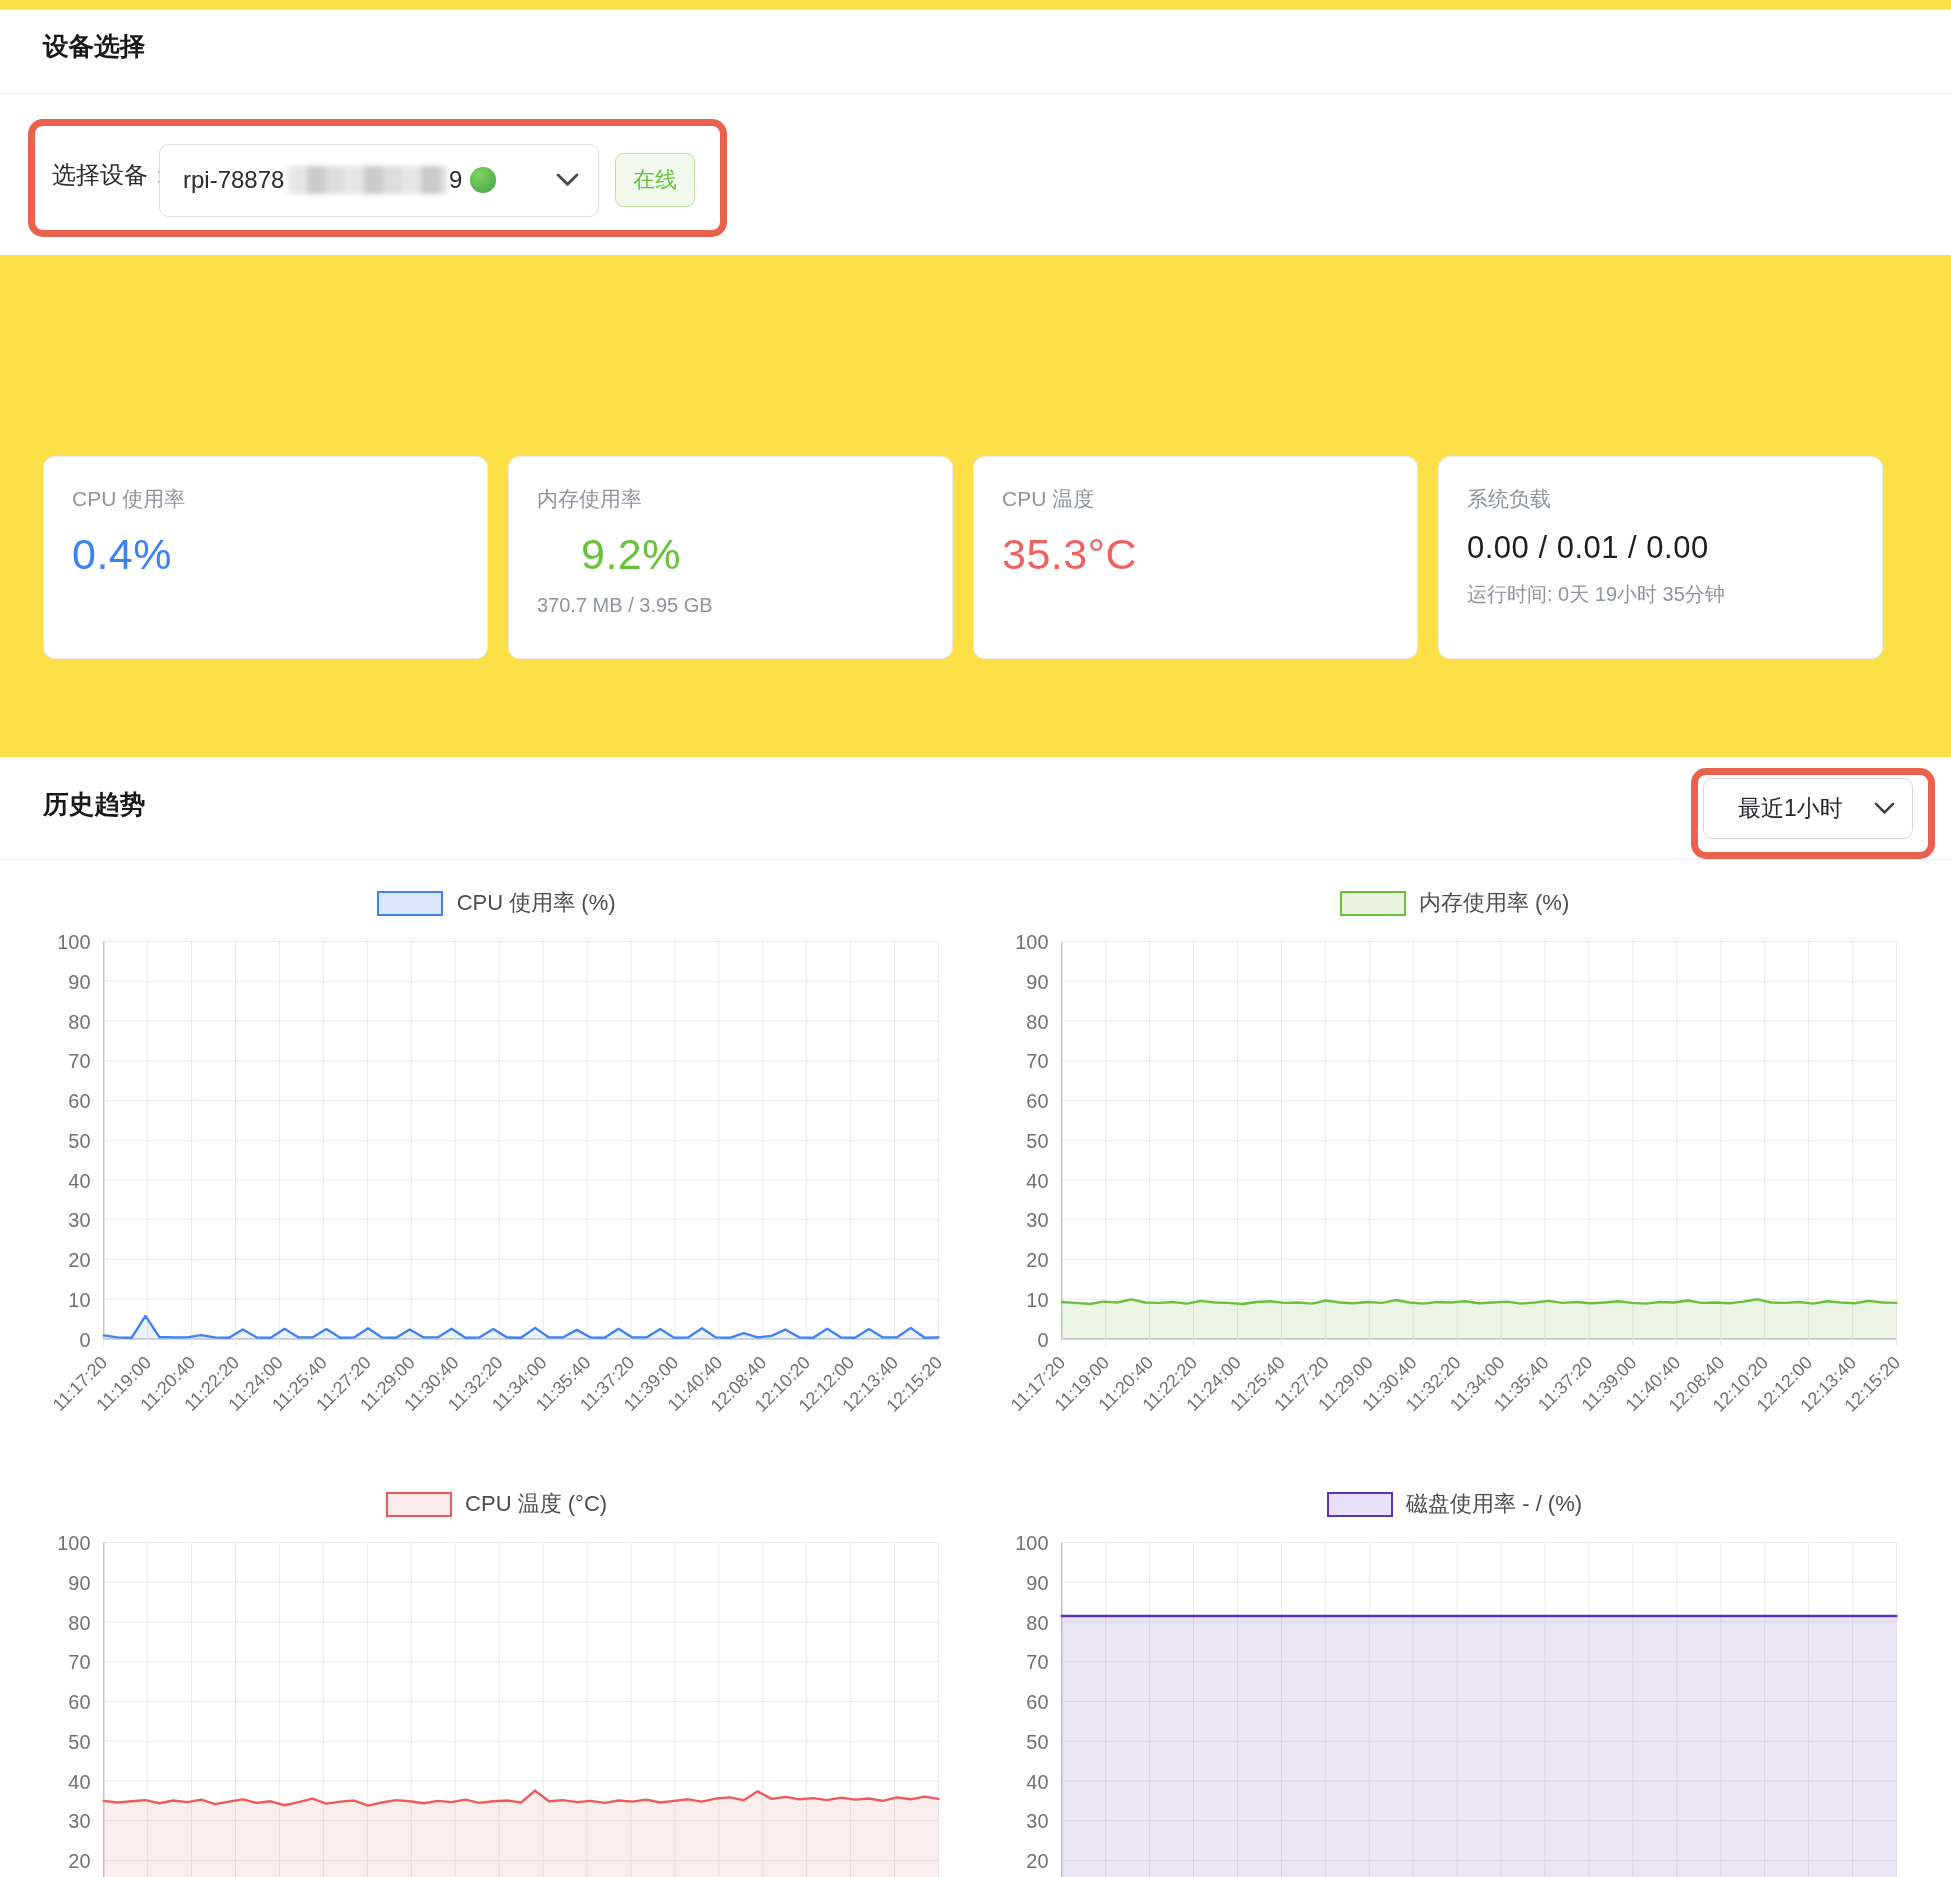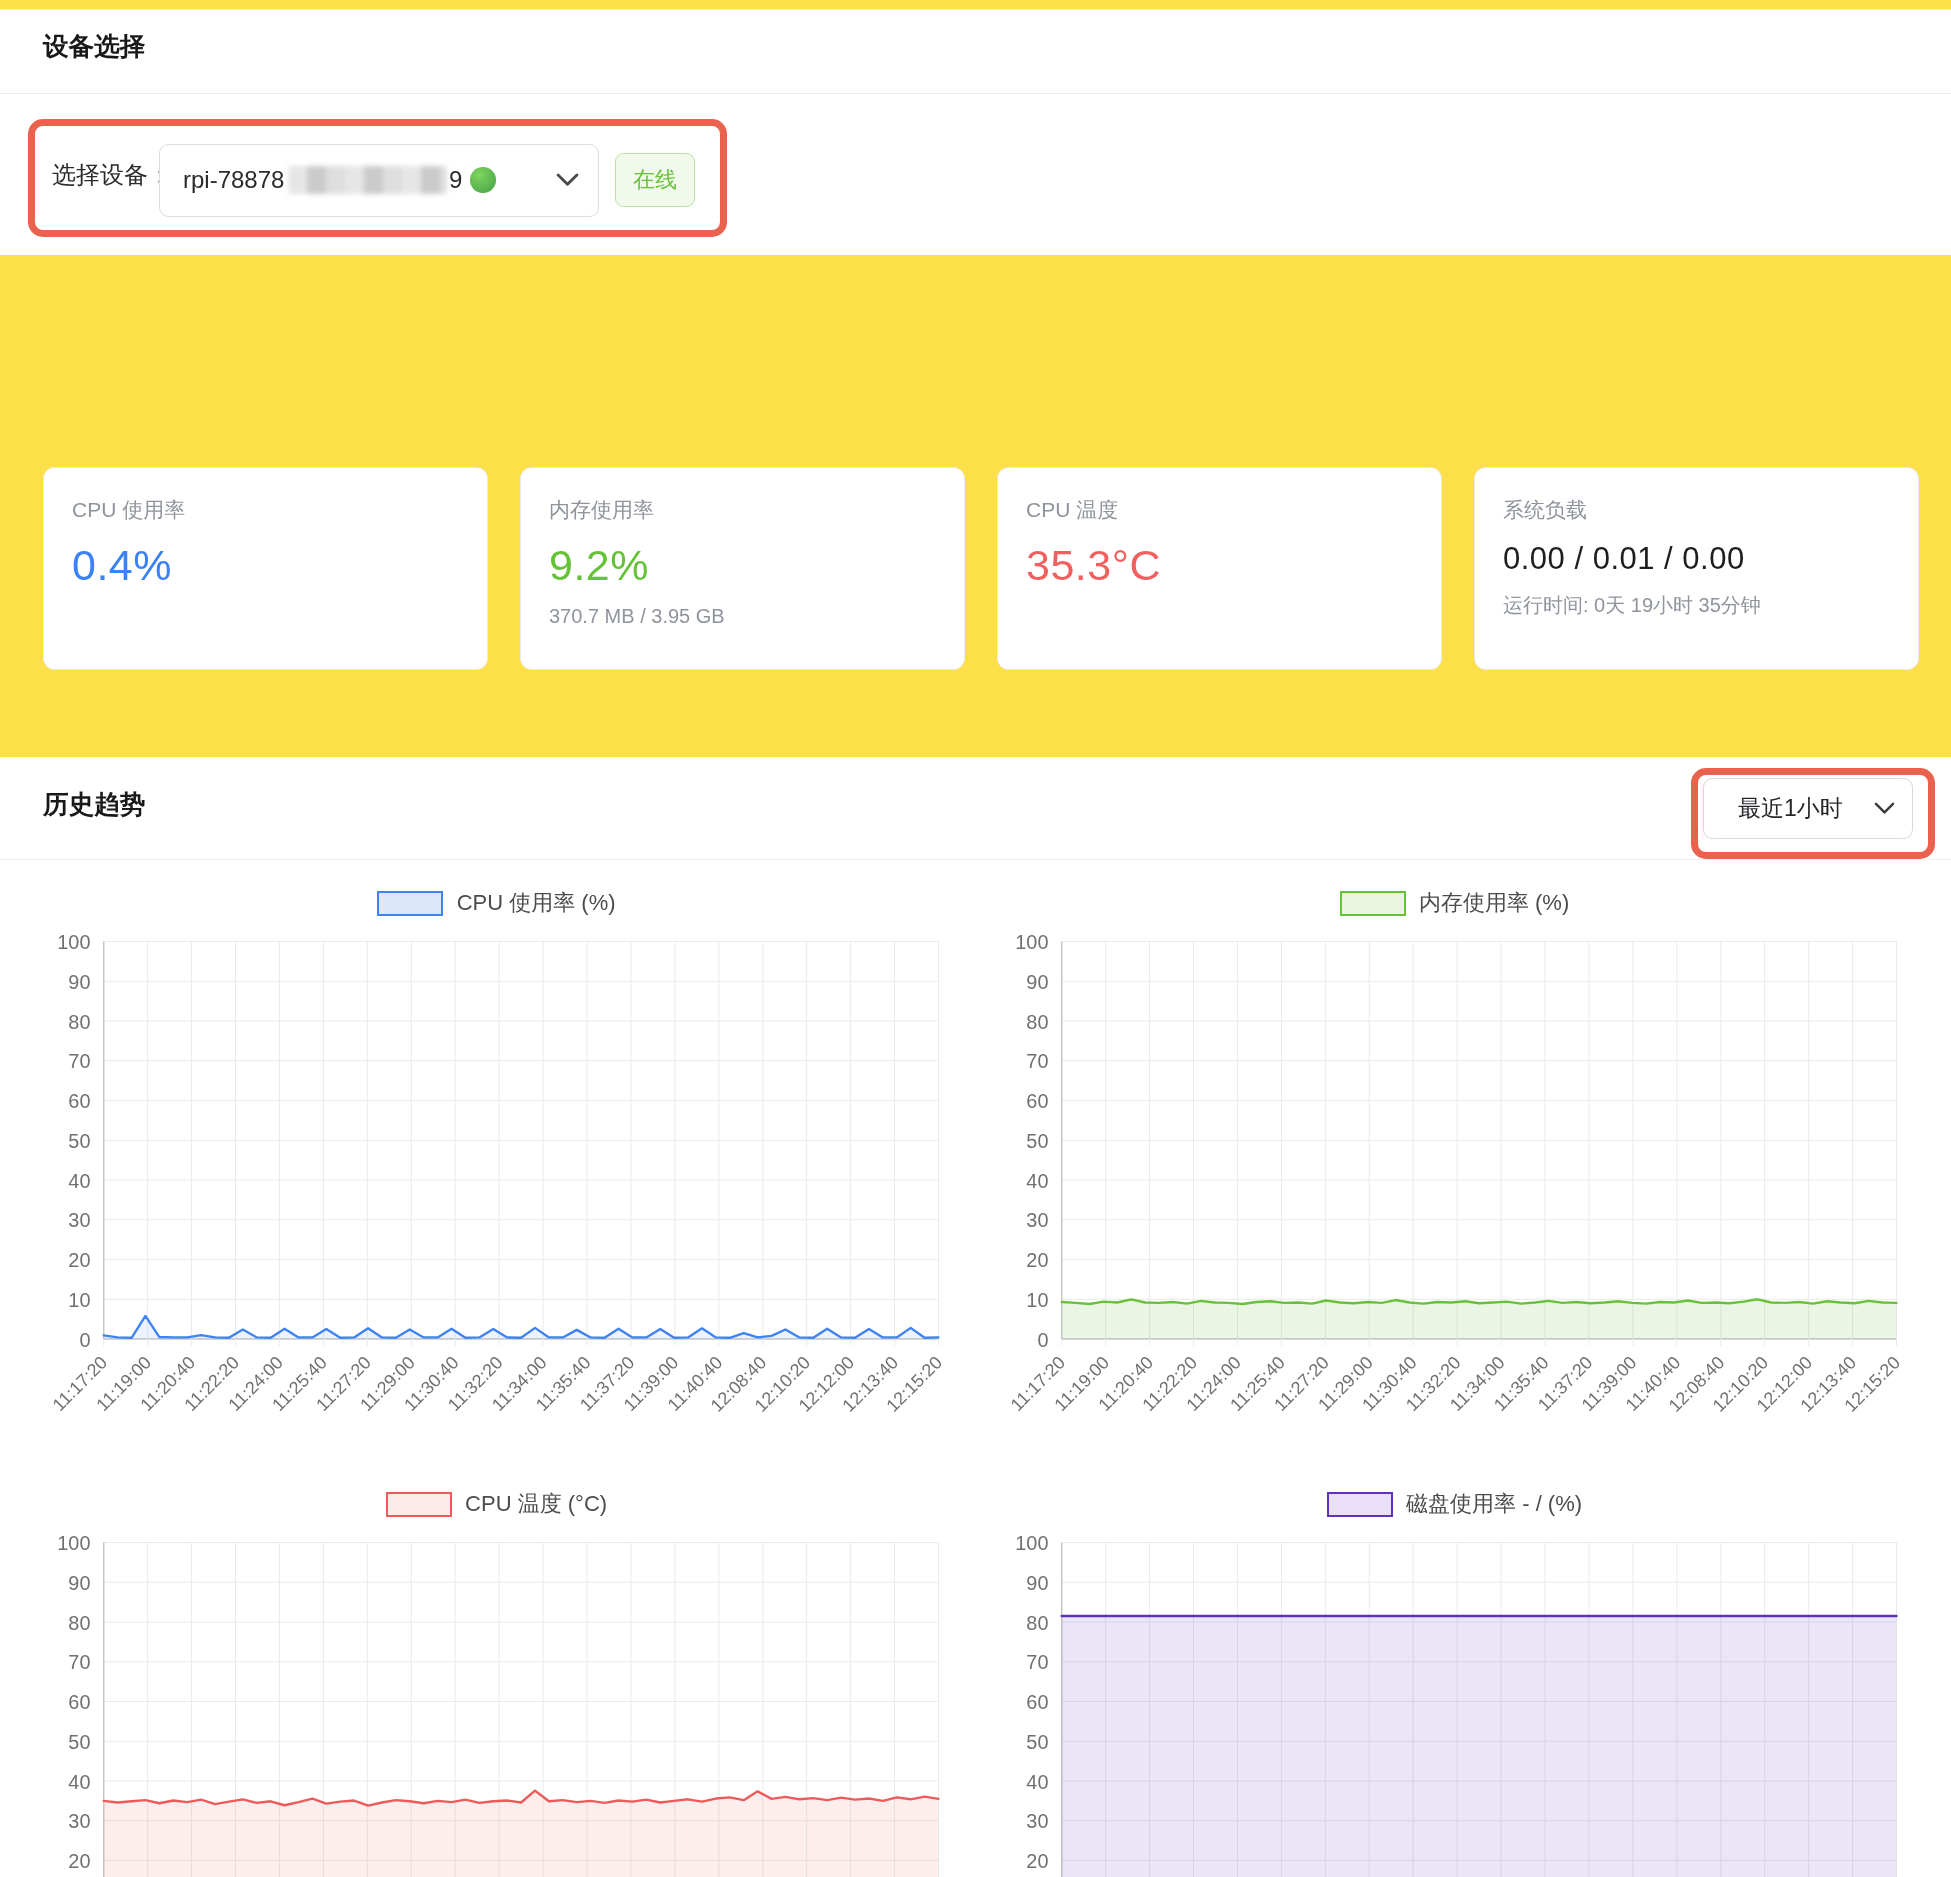--- a/index.html
+++ b/index.html
@@ -36,29 +36,29 @@
     position:absolute;left:615px;top:143px;height:54px;box-sizing:border-box;
     padding:0 17px;display:flex;align-items:center;
     background:#f0f9eb;border:1.9px solid #b9e39e;border-radius:8.5px;
     color:#67c23a;font-size:22px;
   }
   .annotation{position:absolute;border:7.6px solid #e8624e;border-radius:15px;pointer-events:none;}
   .anno1{left:28px;top:119px;width:685px;height:104px;}
   .anno2{left:1691px;top:768px;width:230px;height:77px;}
 
   
-  .cards{position:absolute;top:467px;left:43px;display:flex;gap:32px;}
+  .cards{position:absolute;top:456px;left:43px;display:flex;gap:20px;}
   .card{
     width:445px;height:203px;box-sizing:border-box;background:#fff;
     border:0.9px solid #e9e9e9;border-radius:11.4px;padding:28px 28px;
   }
   .card-label{font-size:21px;color:#8f949c;}
   .card-value{margin-top:17px;font-size:43px;font-weight:400;letter-spacing:0.5px;}
   .v-blue{color:#3b82f6;}
-  .v-green{color:#67c23a;}
+  .v-green{color:#67c23a;margin-left:44px;}
   .v-red{color:#f15f5f;}
   .card-value.small{font-size:31px;color:#1d1e20;}
   .card-sub{margin-top:15px;font-size:20px;color:#8f949c;}
 
   
   .range-select{
     position:absolute;left:1703px;top:778px;width:210px;height:61px;box-sizing:border-box;
     border:1.9px solid #d8d8d8;border-radius:9.5px;background:#fff;cursor:pointer;
     display:flex;align-items:center;padding:0 17px 0 34px;
   }

